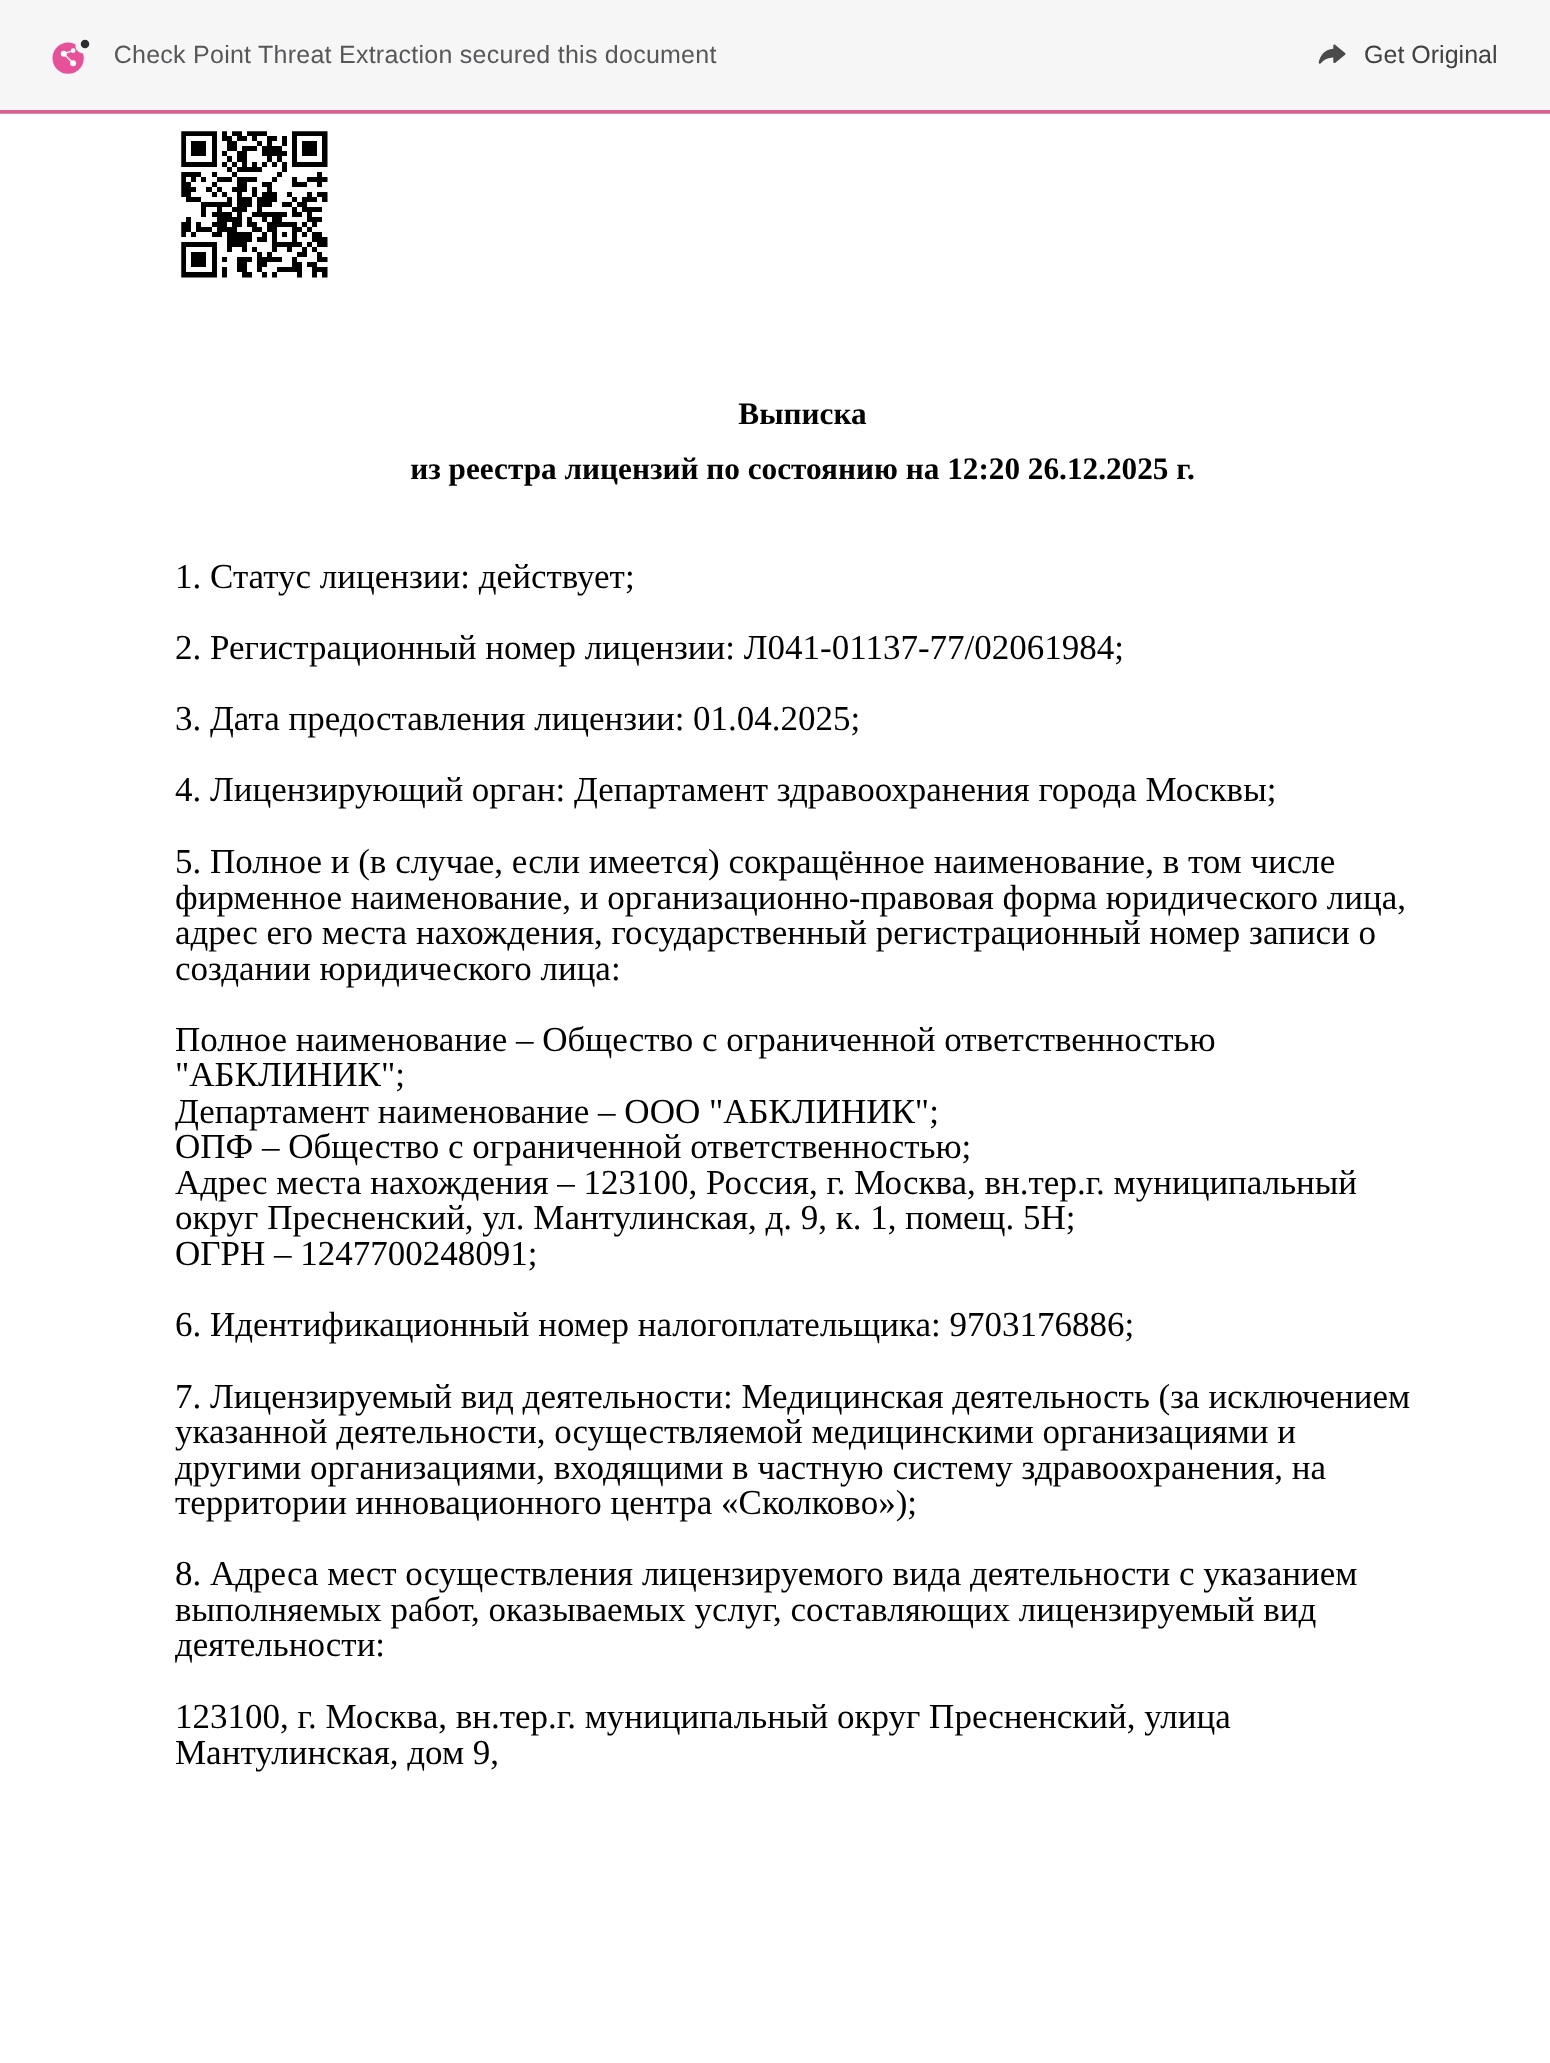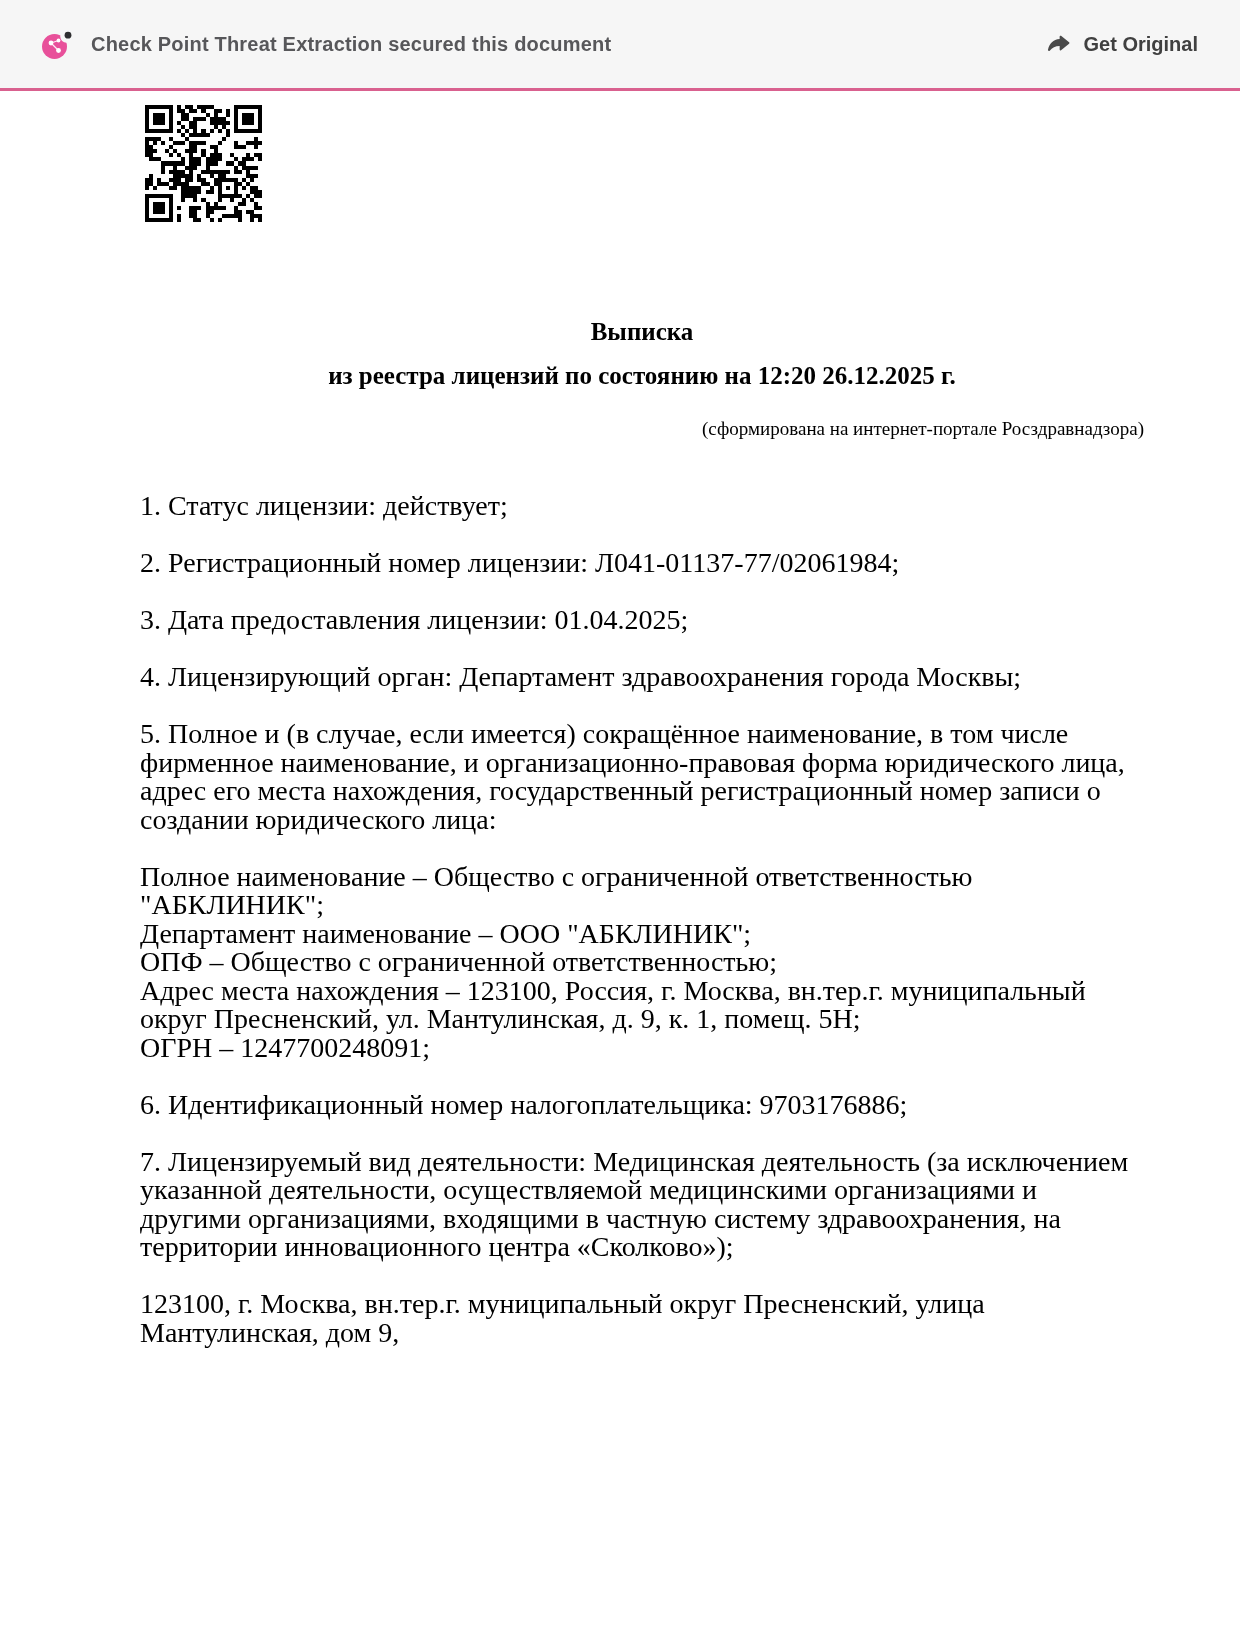--- a/index.html
+++ b/index.html
@@ -16,21 +16,20 @@
   .banner {
     width: 100%;
     height: 91px;
     background: #f6f6f6;
     border-bottom: 3px solid #d9618f;
     display: flex;
     align-items: center;
     justify-content: space-between;
     padding: 0 42px 0 40px;
     font-family: "Liberation Sans", sans-serif;
-    font-weight: bold;
   }
   .banner-left { display: flex; align-items: center; gap: 17px; }
   .banner-msg { font-size: 20px; color: #57575a; letter-spacing: 0.2px; }
   .get-original {
     display: flex; align-items: center; gap: 12px;
     cursor: pointer; text-decoration: none;
   }
   .get-original span { font-size: 20px; color: #404040; }
 
   
@@ -503,34 +502,34 @@
         <rect x="23" y="28" width="1" height="1"></rect>
         <rect x="26" y="28" width="1" height="1"></rect>
         <rect x="28" y="28" width="1" height="1"></rect>
       </svg></div>
 
   <h1 class="doc-title">
     <span>Выписка</span><br>
     <span>из реестра лицензий по состоянию на 12:20 26.12.2025 г.</span>
   </h1>
 
-  <div class="doc-subtitle">(сформирована на интернет-портале Росздравнадзора)</div>
 
   <div class="doc-body">
     <p>1. Статус лицензии: действует;</p>
     <p>2. Регистрационный номер лицензии: Л041-01137-77/02061984;</p>
     <p>3. Дата предоставления лицензии: 01.04.2025;</p>
     <p>4. Лицензирующий орган: Департамент здравоохранения города Москвы;</p>
     <p>5. Полное и (в случае, если имеется) сокращённое наименование, в том числе фирменное наименование, и организационно-правовая форма юридического лица, адрес его места нахождения, государственный регистрационный номер записи о создании юридического лица:</p>
 
     <div class="org-block">
       <div class="line">Полное наименование – Общество с ограниченной ответственностью "АБКЛИНИК";</div>
       <div class="line">Департамент наименование – ООО "АБКЛИНИК";</div>
       <div class="line">ОПФ – Общество с ограниченной ответственностью;</div>
       <div class="line">Адрес места нахождения – 123100, Россия, г. Москва, вн.тер.г. муниципальный округ Пресненский, ул. Мантулинская, д. 9, к. 1, помещ. 5Н;</div>
       <div class="line">ОГРН – 1247700248091;</div>
     </div>
 
     <p>6. Идентификационный номер налогоплательщика: 9703176886;</p>
     <p>7. Лицензируемый вид деятельности: Медицинская деятельность (за исключением указанной деятельности, осуществляемой медицинскими организациями и другими организациями, входящими в частную систему здравоохранения, на территории инновационного центра «Сколково»);</p>
+    <p>8. Адреса мест осуществления лицензируемого вида деятельности с указанием выполняемых работ, оказываемых услуг, составляющих лицензируемый вид деятельности:</p>
     <p>123100, г. Москва, вн.тер.г. муниципальный округ Пресненский, улица Мантулинская, дом 9,</p>
   </div>
 </div>
 
 </body></html>

